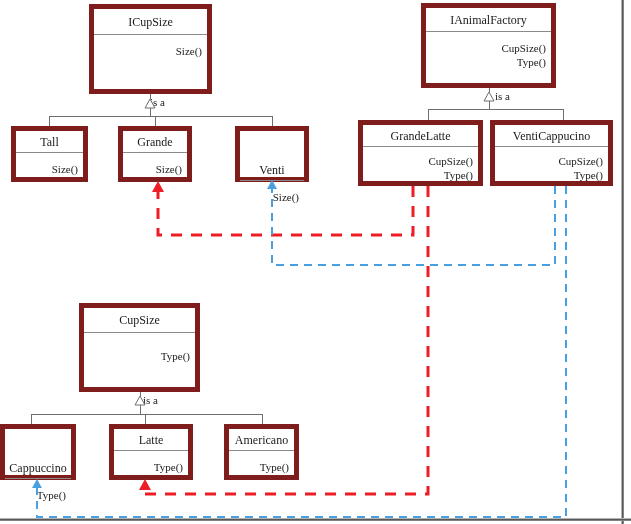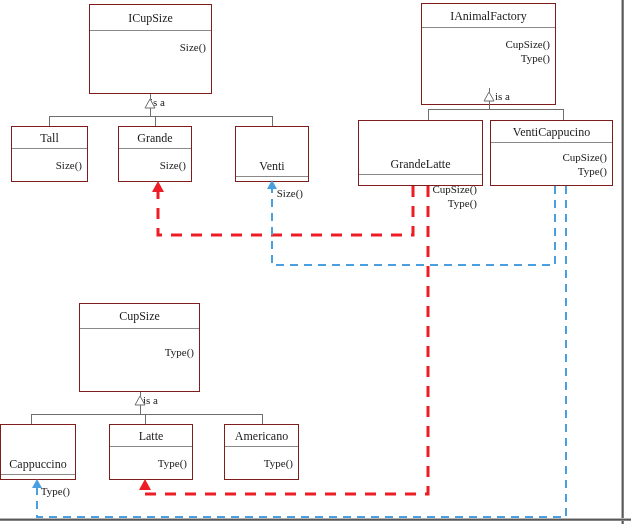--- a/index.html
+++ b/index.html
@@ -20,21 +20,21 @@
     position: absolute;
     left: 0;
     top: 0;
     width: 631px;
     height: 524px;
     pointer-events: none;
   }
   .uml-box {
     position: absolute;
     box-sizing: border-box;
-    border: 1px solid #7f1d1d;
+    border: 5px solid #7f1d1d;
     background: #ffffff;
   }
   .uml-title {
     box-sizing: border-box;
     width: 100%;
     text-align: center;
     font-size: 12px;
     color: #1a1a1a;
     border-bottom: 1px solid #8a8a8a;
     line-height: 1;
@@ -103,30 +103,30 @@
     </div>
   </div>
 
   <div class="uml-box" style="left:235px; top:126px; width:74px; height:56px;">
     <div class="uml-title" style="height:22px; line-height:12px; padding-top:5px;margin-top:28px;">Venti</div>
     <div class="uml-members">
       <div class="uml-member">Size()</div>
     </div>
   </div>
 
-  <div class="uml-box" style="left:421px; top:3px; width:135px; height:102px;">
+  <div class="uml-box" style="left:421px; top:3px; width:135px; height:85px;">
     <div class="uml-title" style="height:24px; line-height:13px;">IAnimalFactory</div>
     <div class="uml-members">
       <div class="uml-member">CupSize()</div>
       <div class="uml-member">Type()</div>
     </div>
   </div>
 
   <div class="uml-box" style="left:358px; top:120px; width:125px; height:66px;">
-    <div class="uml-title" style="height:22px; line-height:12px; padding-top:5px;margin-top:32px;">GrandeLatte</div>
+    <div class="uml-title" style="height:22px; line-height:12px; padding-top:5px;">GrandeLatte</div>
     <div class="uml-members" style="padding-top:7px;">
       <div class="uml-member">CupSize()</div>
       <div class="uml-member">Type()</div>
     </div>
   </div>
 
   <div class="uml-box" style="left:490px; top:120px; width:123px; height:66px;">
     <div class="uml-title" style="height:22px; line-height:12px; padding-top:5px;">VentiCappucino</div>
     <div class="uml-members" style="padding-top:7px;">
       <div class="uml-member">CupSize()</div>

